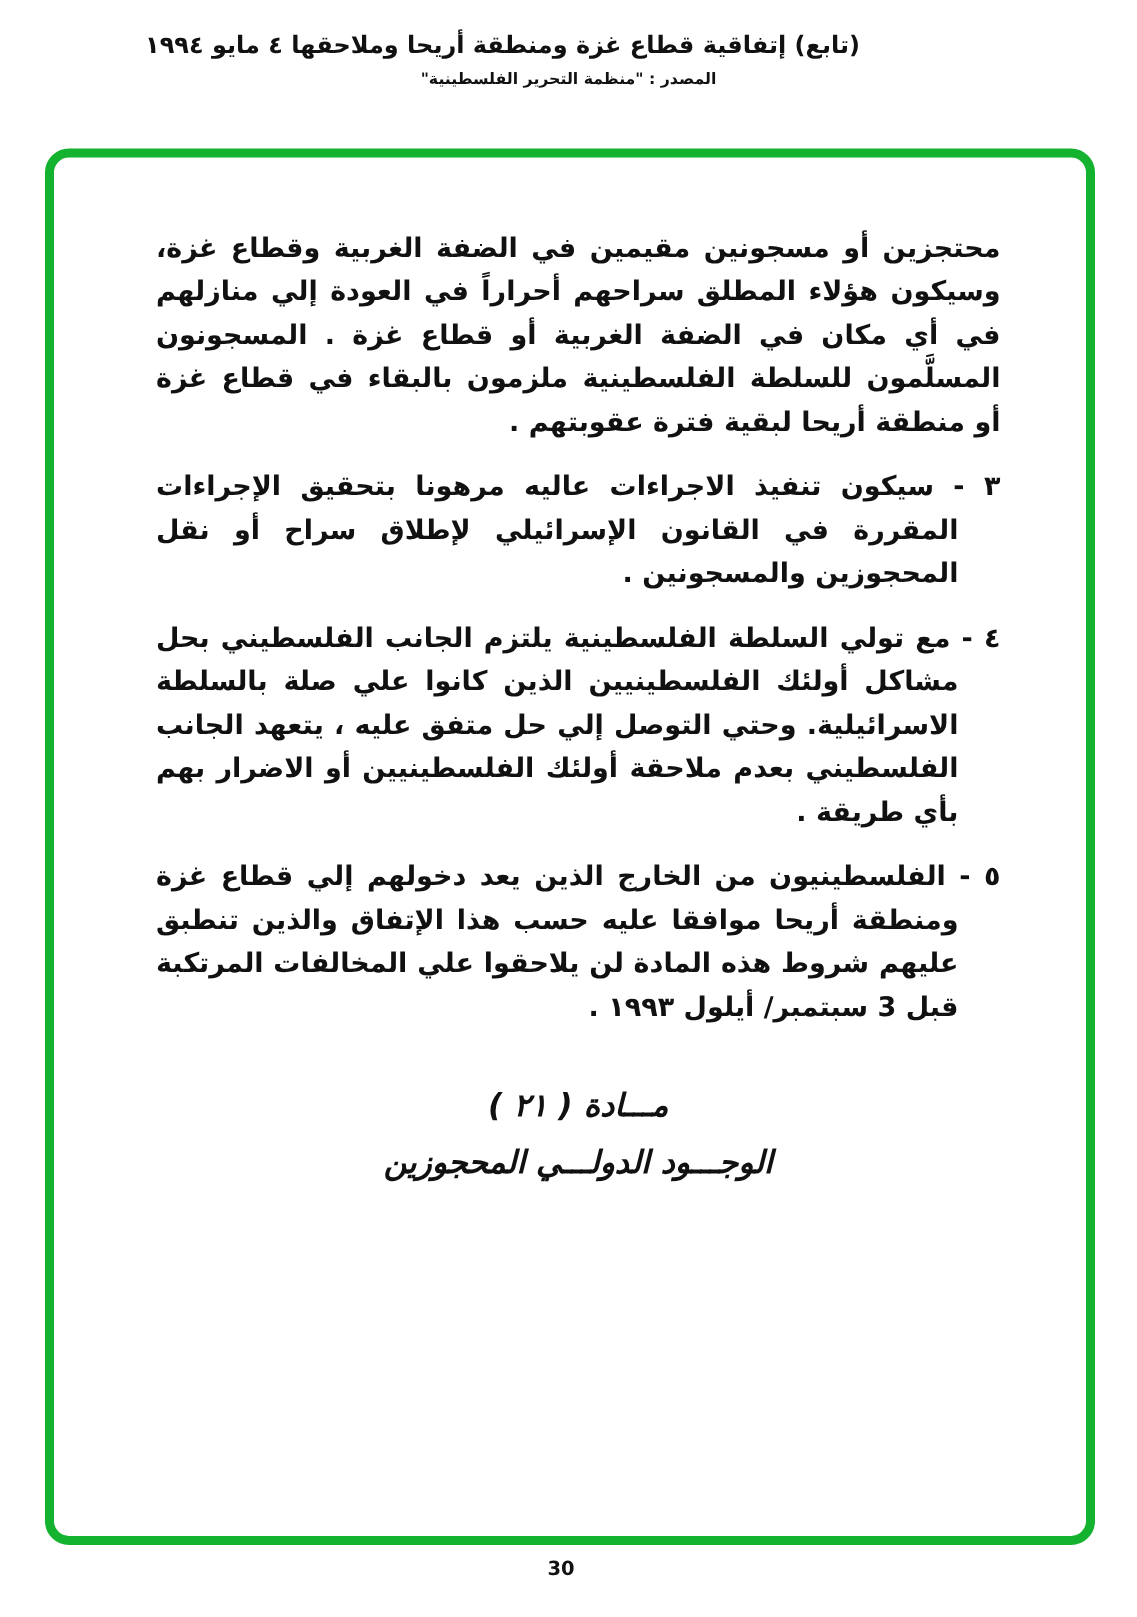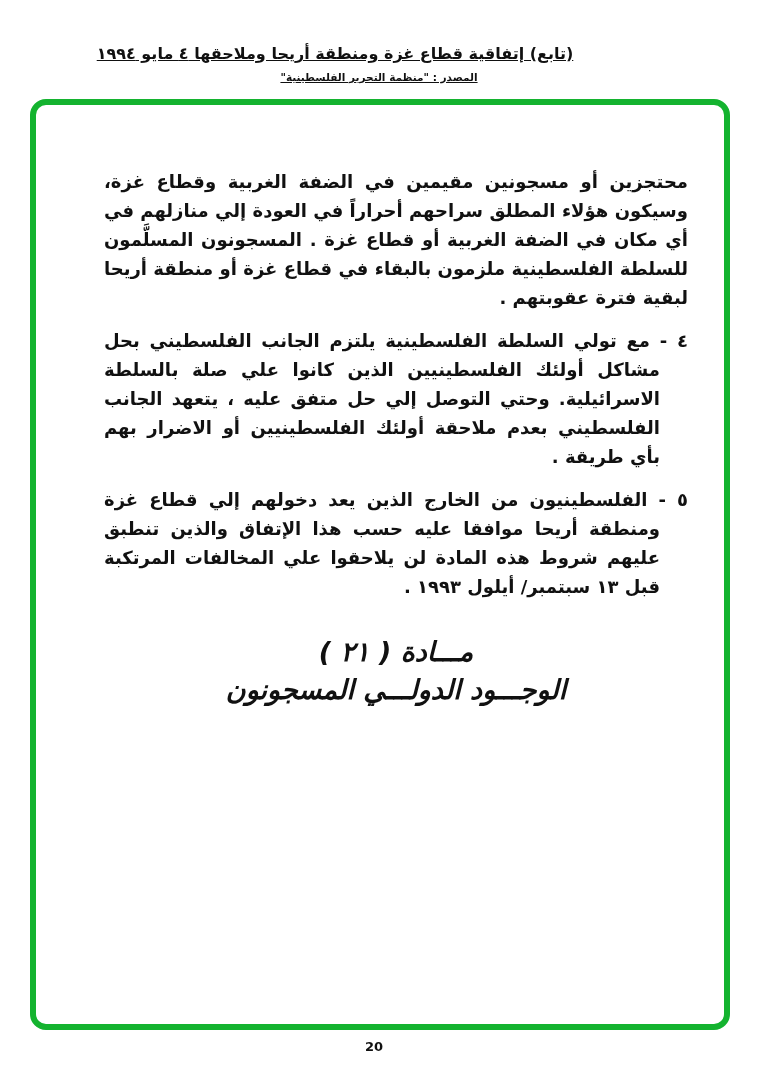--- a/index.html
+++ b/index.html
@@ -10,24 +10,23 @@
     width: 758px;
     height: 1078px;
     position: relative;
     background: #ffffff;
     font-family: "DejaVu Sans", sans-serif;
     color: #111111;
     overflow: hidden;
   }
   
   .page-header {
-    padding-top: 44px;
+    padding-top: 20px;
     text-align: center;
     direction: rtl;
-    text-decoration: underline;
   }
   .header-title {
     position: relative;
     left: -44px; 
     font-size: 16px;
     font-weight: bold;
     letter-spacing: 0.2px;
     white-space: nowrap;
   }
   .header-source {
@@ -47,44 +46,43 @@
     border-radius: 16px;
     background: #ffffff;
     box-sizing: content-box;
   }
   
   .document-body {
     position: absolute;
     left: 0;
     top: 0;
     right: 0;
-    padding: 46px 36px 0 68px;
+    padding: 46px 57px 0 68px;
     direction: rtl;
     font-size: 18px;
     font-weight: bold;
     line-height: 29px;
     text-align: justify;
-    margin-top: 16px;
   }
   .continuation-paragraph {
     margin: 0 0 14px 0;
   }
   .numbered-item {
     margin: 0 0 14px 0;
     padding-right: 28px;
     text-indent: -28px;
   }
   .item-number {
     display: inline;
   }
   .article-heading {
     margin: 32px 0 42px 0;
     text-align: center;
     font-style: italic;
-    font-size: 27px;
+    font-size: 21px;
     line-height: 38px;
     text-indent: 0;
   }
   .article-heading .heading-line {
     display: block;
   }
   
   .page-number {
     position: absolute;
     top: 1039px;
@@ -103,27 +101,28 @@
   <div class="header-title">(تابع) إتفاقية قطاع غزة ومنطقة أريحا وملاحقها ٤ مايو ١٩٩٤</div>
   <div class="header-source">المصدر :  "منظمة التحرير الفلسطينية"</div>
 </div>
 
 <div class="document-frame">
   <div class="document-body">
 
     <p class="continuation-paragraph">محتجزين أو مسجونين مقيمين في الضفة الغربية وقطاع غزة، وسيكون هؤلاء المطلق سراحهم أحراراً في العودة إلي منازلهم في أي مكان في الضفة الغربية أو قطاع غزة .  المسجونون المسلَّمون للسلطة الفلسطينية ملزمون بالبقاء في قطاع غزة أو منطقة أريحا لبقية فترة عقوبتهم .</p>
 
 
+    <p class="numbered-item"><span class="item-number">٣ -</span> <span>سيكون تنفيذ الاجراءات عاليه مرهونا بتحقيق الإجراءات المقررة في القانون الإسرائيلي لإطلاق سراح أو نقل المحجوزين والمسجونين .</span></p>
 
     <p class="numbered-item"><span class="item-number">٤ -</span> <span>مع تولي السلطة الفلسطينية يلتزم الجانب الفلسطيني بحل مشاكل أولئك الفلسطينيين الذين كانوا علي صلة بالسلطة الاسرائيلية. وحتي التوصل إلي حل متفق عليه ،  يتعهد الجانب الفلسطيني بعدم ملاحقة أولئك الفلسطينيين أو الاضرار بهم بأي طريقة .</span></p>
 
-    <p class="numbered-item"><span class="item-number">٥ -</span> <span>الفلسطينيون من الخارج الذين يعد دخولهم إلي قطاع غزة ومنطقة أريحا موافقا عليه حسب هذا الإتفاق والذين تنطبق عليهم شروط هذه المادة لن يلاحقوا علي المخالفات المرتكبة قبل ١٣ سبتمبر/ أيلول ١٩٩٣ .</span></p>
+    <p class="numbered-item"><span class="item-number">٥ -</span> <span>الفلسطينيون من الخارج الذين يعد دخولهم إلي قطاع غزة ومنطقة أريحا موافقا عليه حسب هذا الإتفاق والذين تنطبق عليهم شروط هذه المادة لن يلاحقوا علي المخالفات المرتكبة قبل 3 سبتمبر/ أيلول ١٩٩٣ .</span></p>
 
     <div class="article-heading">
       <span class="heading-line">مـــادة ( ٢١ )</span>
-      <span class="heading-line">الوجـــود الدولـــي المسجونون</span>
+      <span class="heading-line">الوجـــود الدولـــي المحجوزين</span>
     </div>
 
 
   </div>
 </div>
 
-<div class="page-number">20</div>
+<div class="page-number">30</div>
 
 </body></html>

